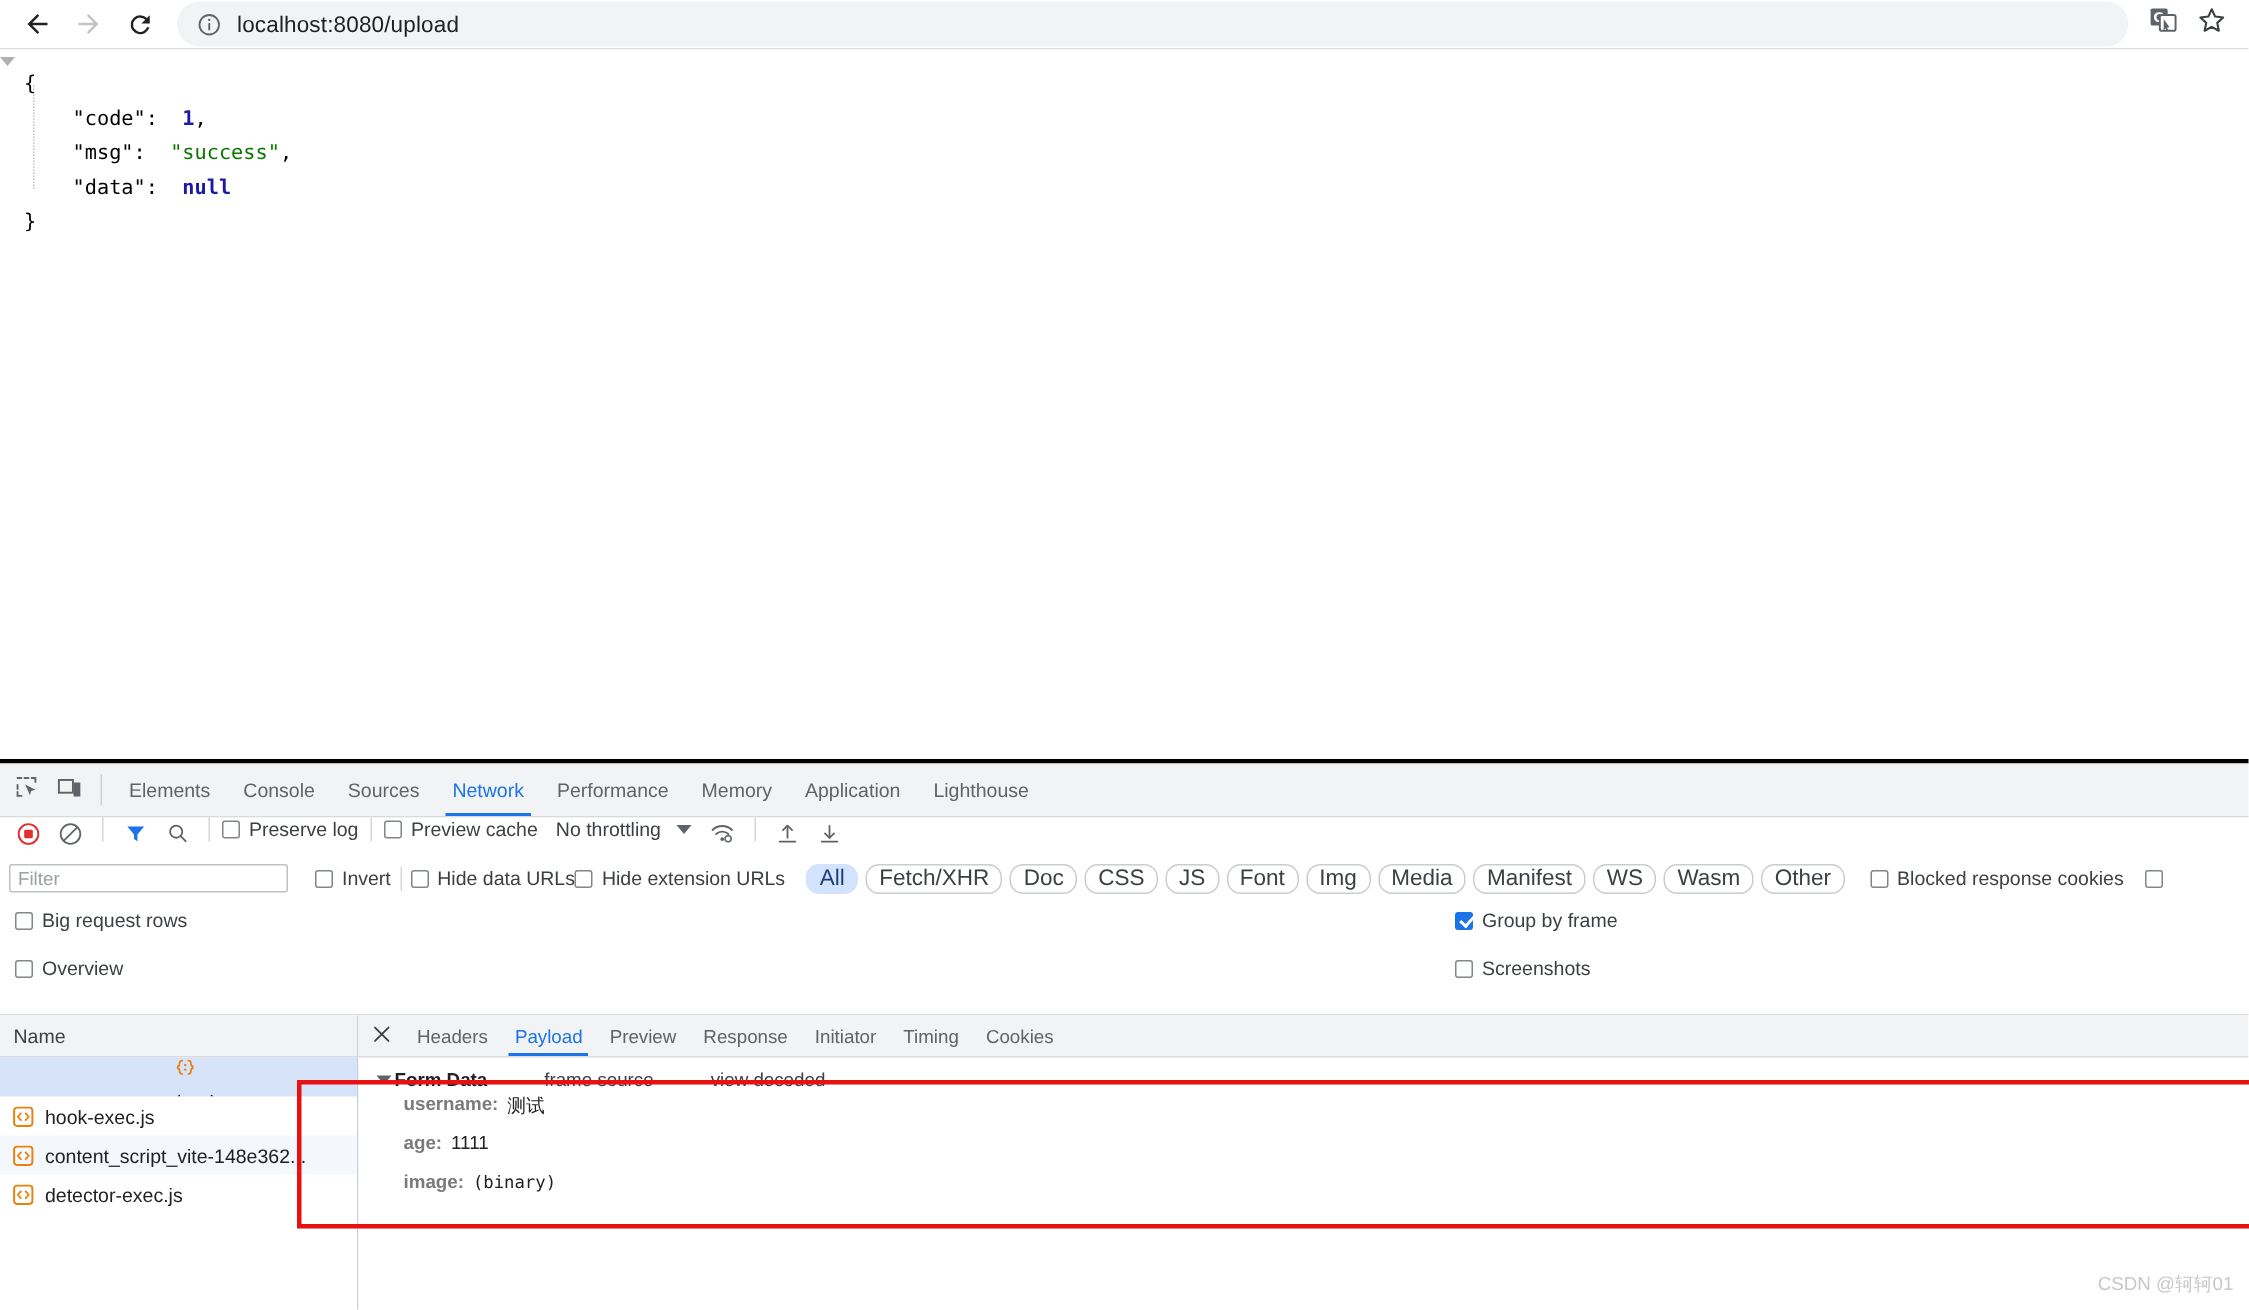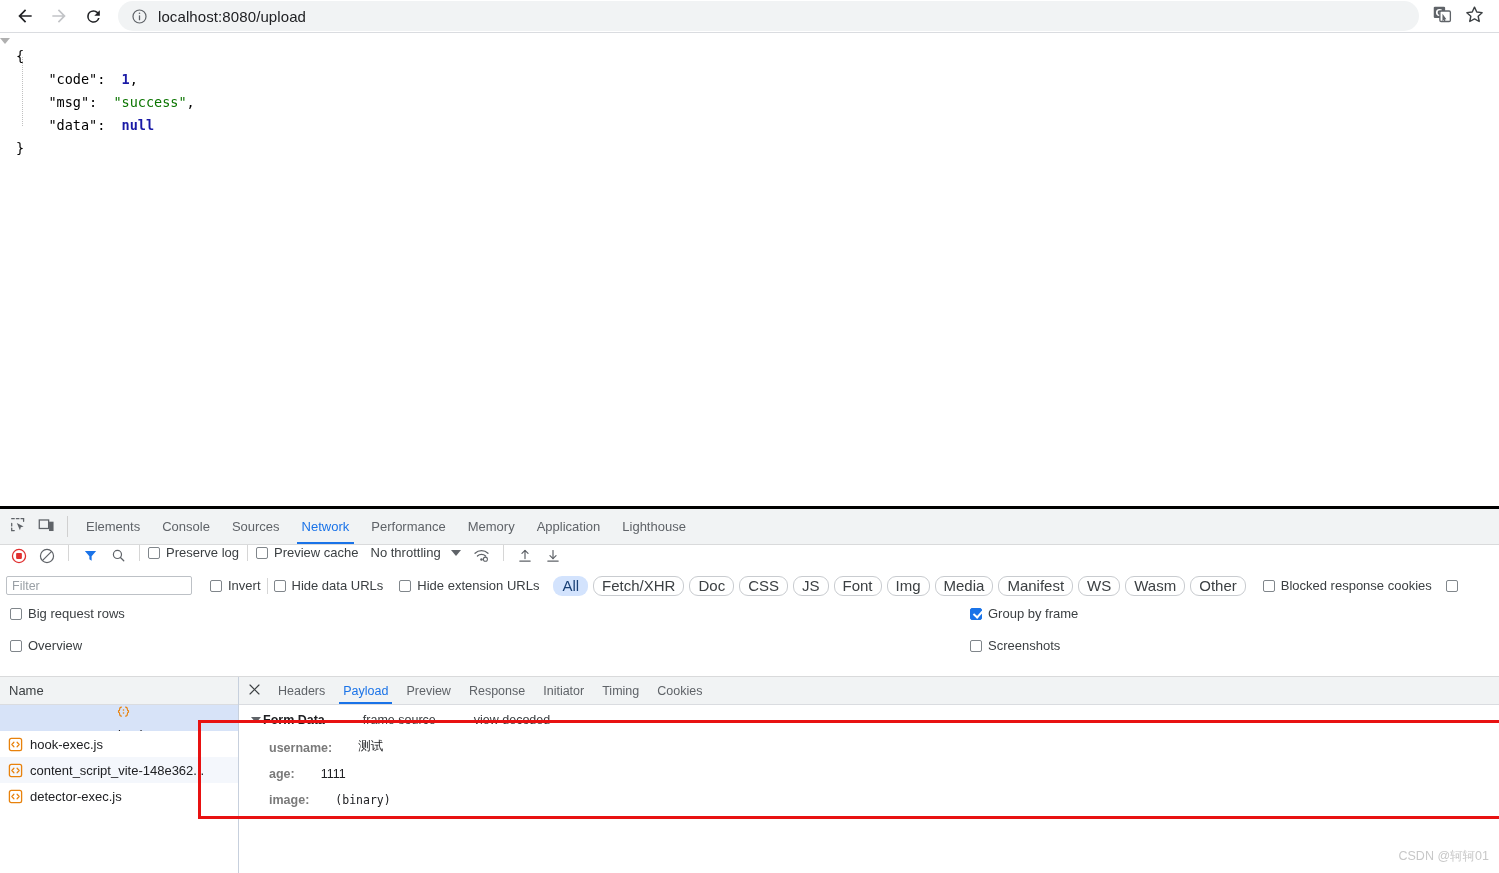--- a/index.html
+++ b/index.html
@@ -361,23 +361,22 @@
   }
   .view-link {
     color: #3c4043;
     font-size: 12.5px;
     margin-left: 38px;
     white-space: nowrap;
   }
   .fd-row {
     padding-left: 30px;
     height: 26px;
-    display: flex; align-items: flex-end;
+    display: flex; align-items: flex-start;
     font-size: 12.5px;
-    gap: 20px;
   }
   .fd-key {
     font-weight: bold;
     color: #7a7a7a;
     margin-right: 6px;
   }
   .fd-val { color: #202124; }
   .fd-val.mono { font-family: "DejaVu Sans Mono", monospace; font-size: 11.5px; }
 
   
@@ -589,21 +588,21 @@
     <input id="filter-input" type="text" placeholder="Filter" style="">
     <label class="cbx-label" style="margin-left:18px">
       <span class="cbx"></span>
       <span>Invert</span>
     </label>
     <div class="vdiv"></div>
     <label class="cbx-label">
       <span class="cbx"></span>
       <span>Hide data URLs</span>
     </label>
-    <label class="cbx-label" style="margin-left:16px;margin-right:14px">
+    <label class="cbx-label" style="margin-right:14px">
       <span class="cbx"></span>
       <span>Hide extension URLs</span>
     </label>
     <span class="chip sel">All</span>
     <span class="chip">Fetch/XHR</span>
     <span class="chip">Doc</span>
     <span class="chip">CSS</span>
     <span class="chip">JS</span>
     <span class="chip">Font</span>
     <span class="chip">Img</span>

